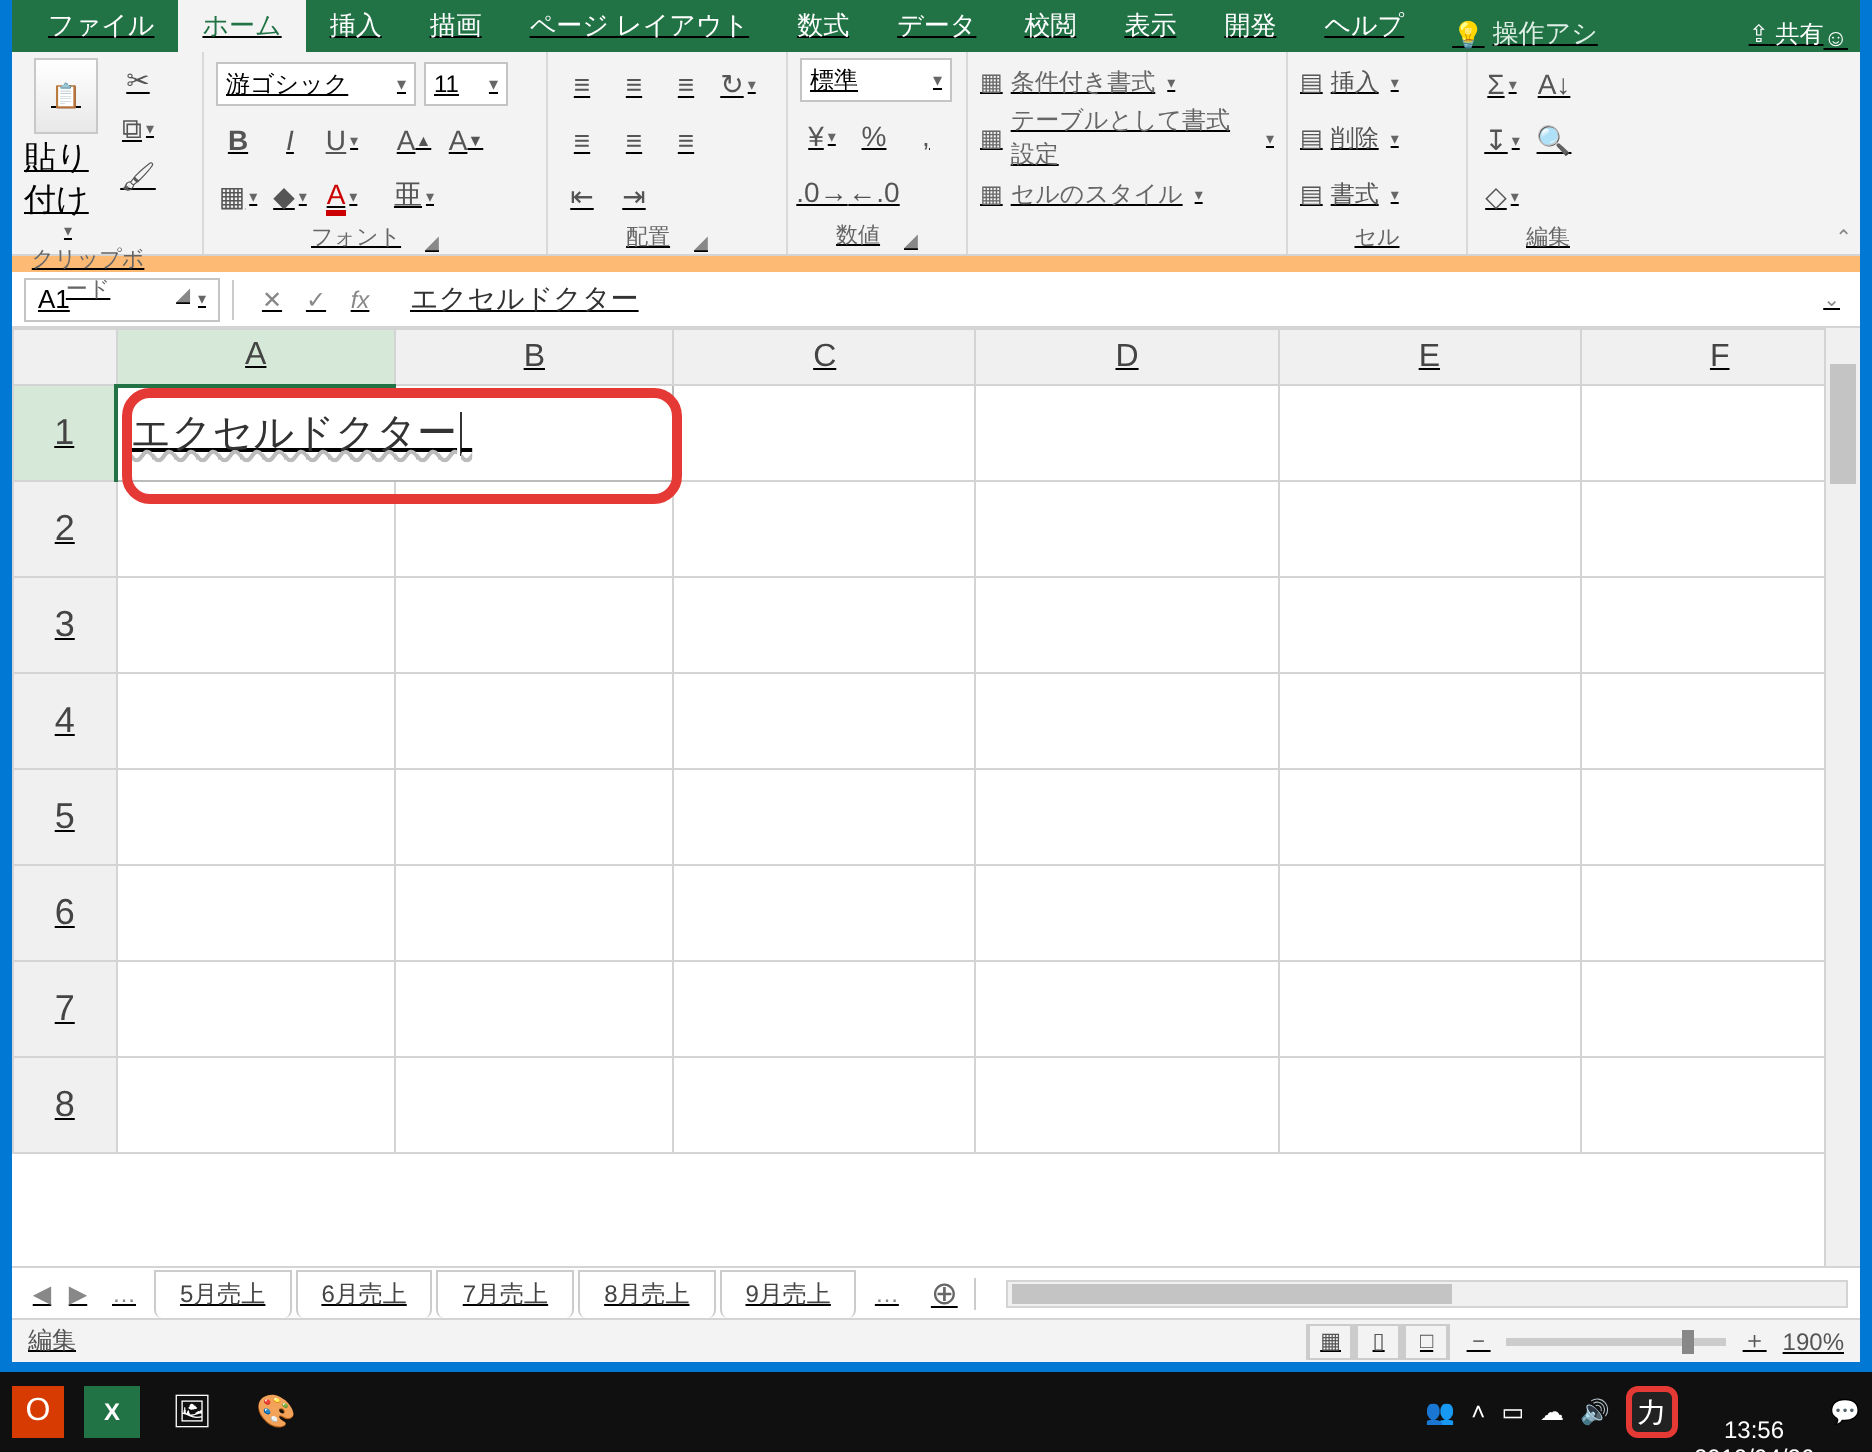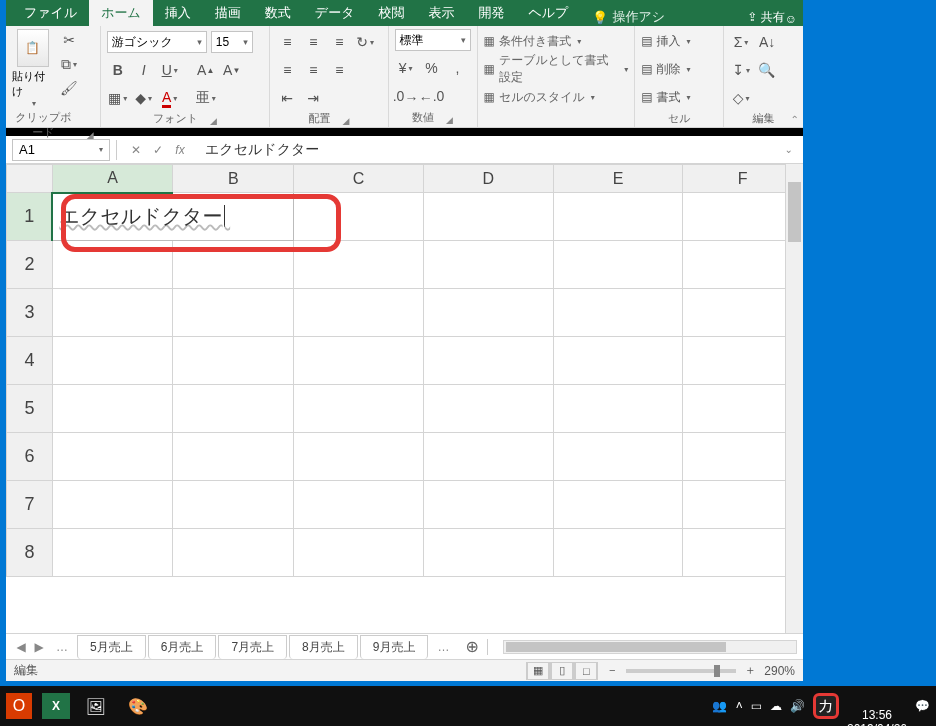--- a/index.html
+++ b/index.html
@@ -9,25 +9,26 @@
     font-size: 12px;
     background: #0078d4;
     width: 936px;
     height: 726px;
     overflow: hidden;
     position: relative;
   }
   .excel-window {
     position: absolute;
     top: 0; left: 6px;
-    width: 797px;
+    width: 924px;
     height: 681px;
-    background: #000000;
+    background: #fdba74;
     display: flex;
     flex-direction: column;
+    text-decoration: underline;
   }
   
   .tabs-row {
     height: 26px;
     background: #217346;
     display: flex;
     align-items: flex-end;
     padding: 0 6px;
     color: #fff;
   }
@@ -296,20 +297,21 @@
 </head>
 <body>
 
 <div class="excel-window">
 
   <div class="tabs-row">
     <div class="tab">ファイル</div>
     <div class="tab active">ホーム</div>
     <div class="tab">挿入</div>
     <div class="tab">描画</div>
+    <div class="tab">ページ レイアウト</div>
     <div class="tab">数式</div>
     <div class="tab">データ</div>
     <div class="tab">校閲</div>
     <div class="tab">表示</div>
     <div class="tab">開発</div>
     <div class="tab">ヘルプ</div>
     <div class="search-op">
       <span>💡</span>
       <span>操作アシ</span>
     </div>
@@ -322,21 +324,21 @@
       <span>☺</span>
     </div>
   </div>
 
   <div class="ribbon">
 
     <div class="rgroup" style="width:96px">
       <div class="rgroup-body">
         <div class="paste-big">
           <div class="icon">📋</div>
-          <div style="font-size:11px;">貼り付け</div>
+          <div style="font-size:16px;">貼り付け</div>
           <div class="dd-caret">▾</div>
         </div>
         <div class="clip-mini">
           <div class="rsmallbtn">
               <span>✂</span>
             </div>
           <div class="rsmallbtn">
               <span>⧉</span>
               <span class="dd-caret">▾</span>
             </div>
@@ -352,21 +354,21 @@
     </div>
 
     <div class="rgroup" style="width:172px">
       <div class="rgroup-body rcol">
         <div class="rrow">
           <div class="fontsel" style="width:100px">
             <span>游ゴシック</span>
               <span class="dd">▾</span>
           </div>
           <div class="fontsel" style="width:42px">
-            <span>15</span>
+            <span>11</span>
               <span class="dd">▾</span>
           </div>
         </div>
         <div class="rrow">
           <div class="rsmallbtn">
               <b>B</b>
             </div>
           <div class="rsmallbtn">
               <i>I</i>
             </div>
@@ -662,21 +664,21 @@
           </span>
         <span>
             <span>□</span>
           </span>
       </div>
       <span>－</span>
       <div class="zoom-slider">
           <div class="thumb"></div>
         </div>
       <span>＋</span>
-      <span>290%</span>
+      <span>190%</span>
     </div>
   </div>
 
 </div>
 
 <div class="taskbar">
   <div class="tb-left">
     <div class="tb-icon" style="background:#d83b01;width:26px;height:26px;">
         <span>O</span>
       </div>

